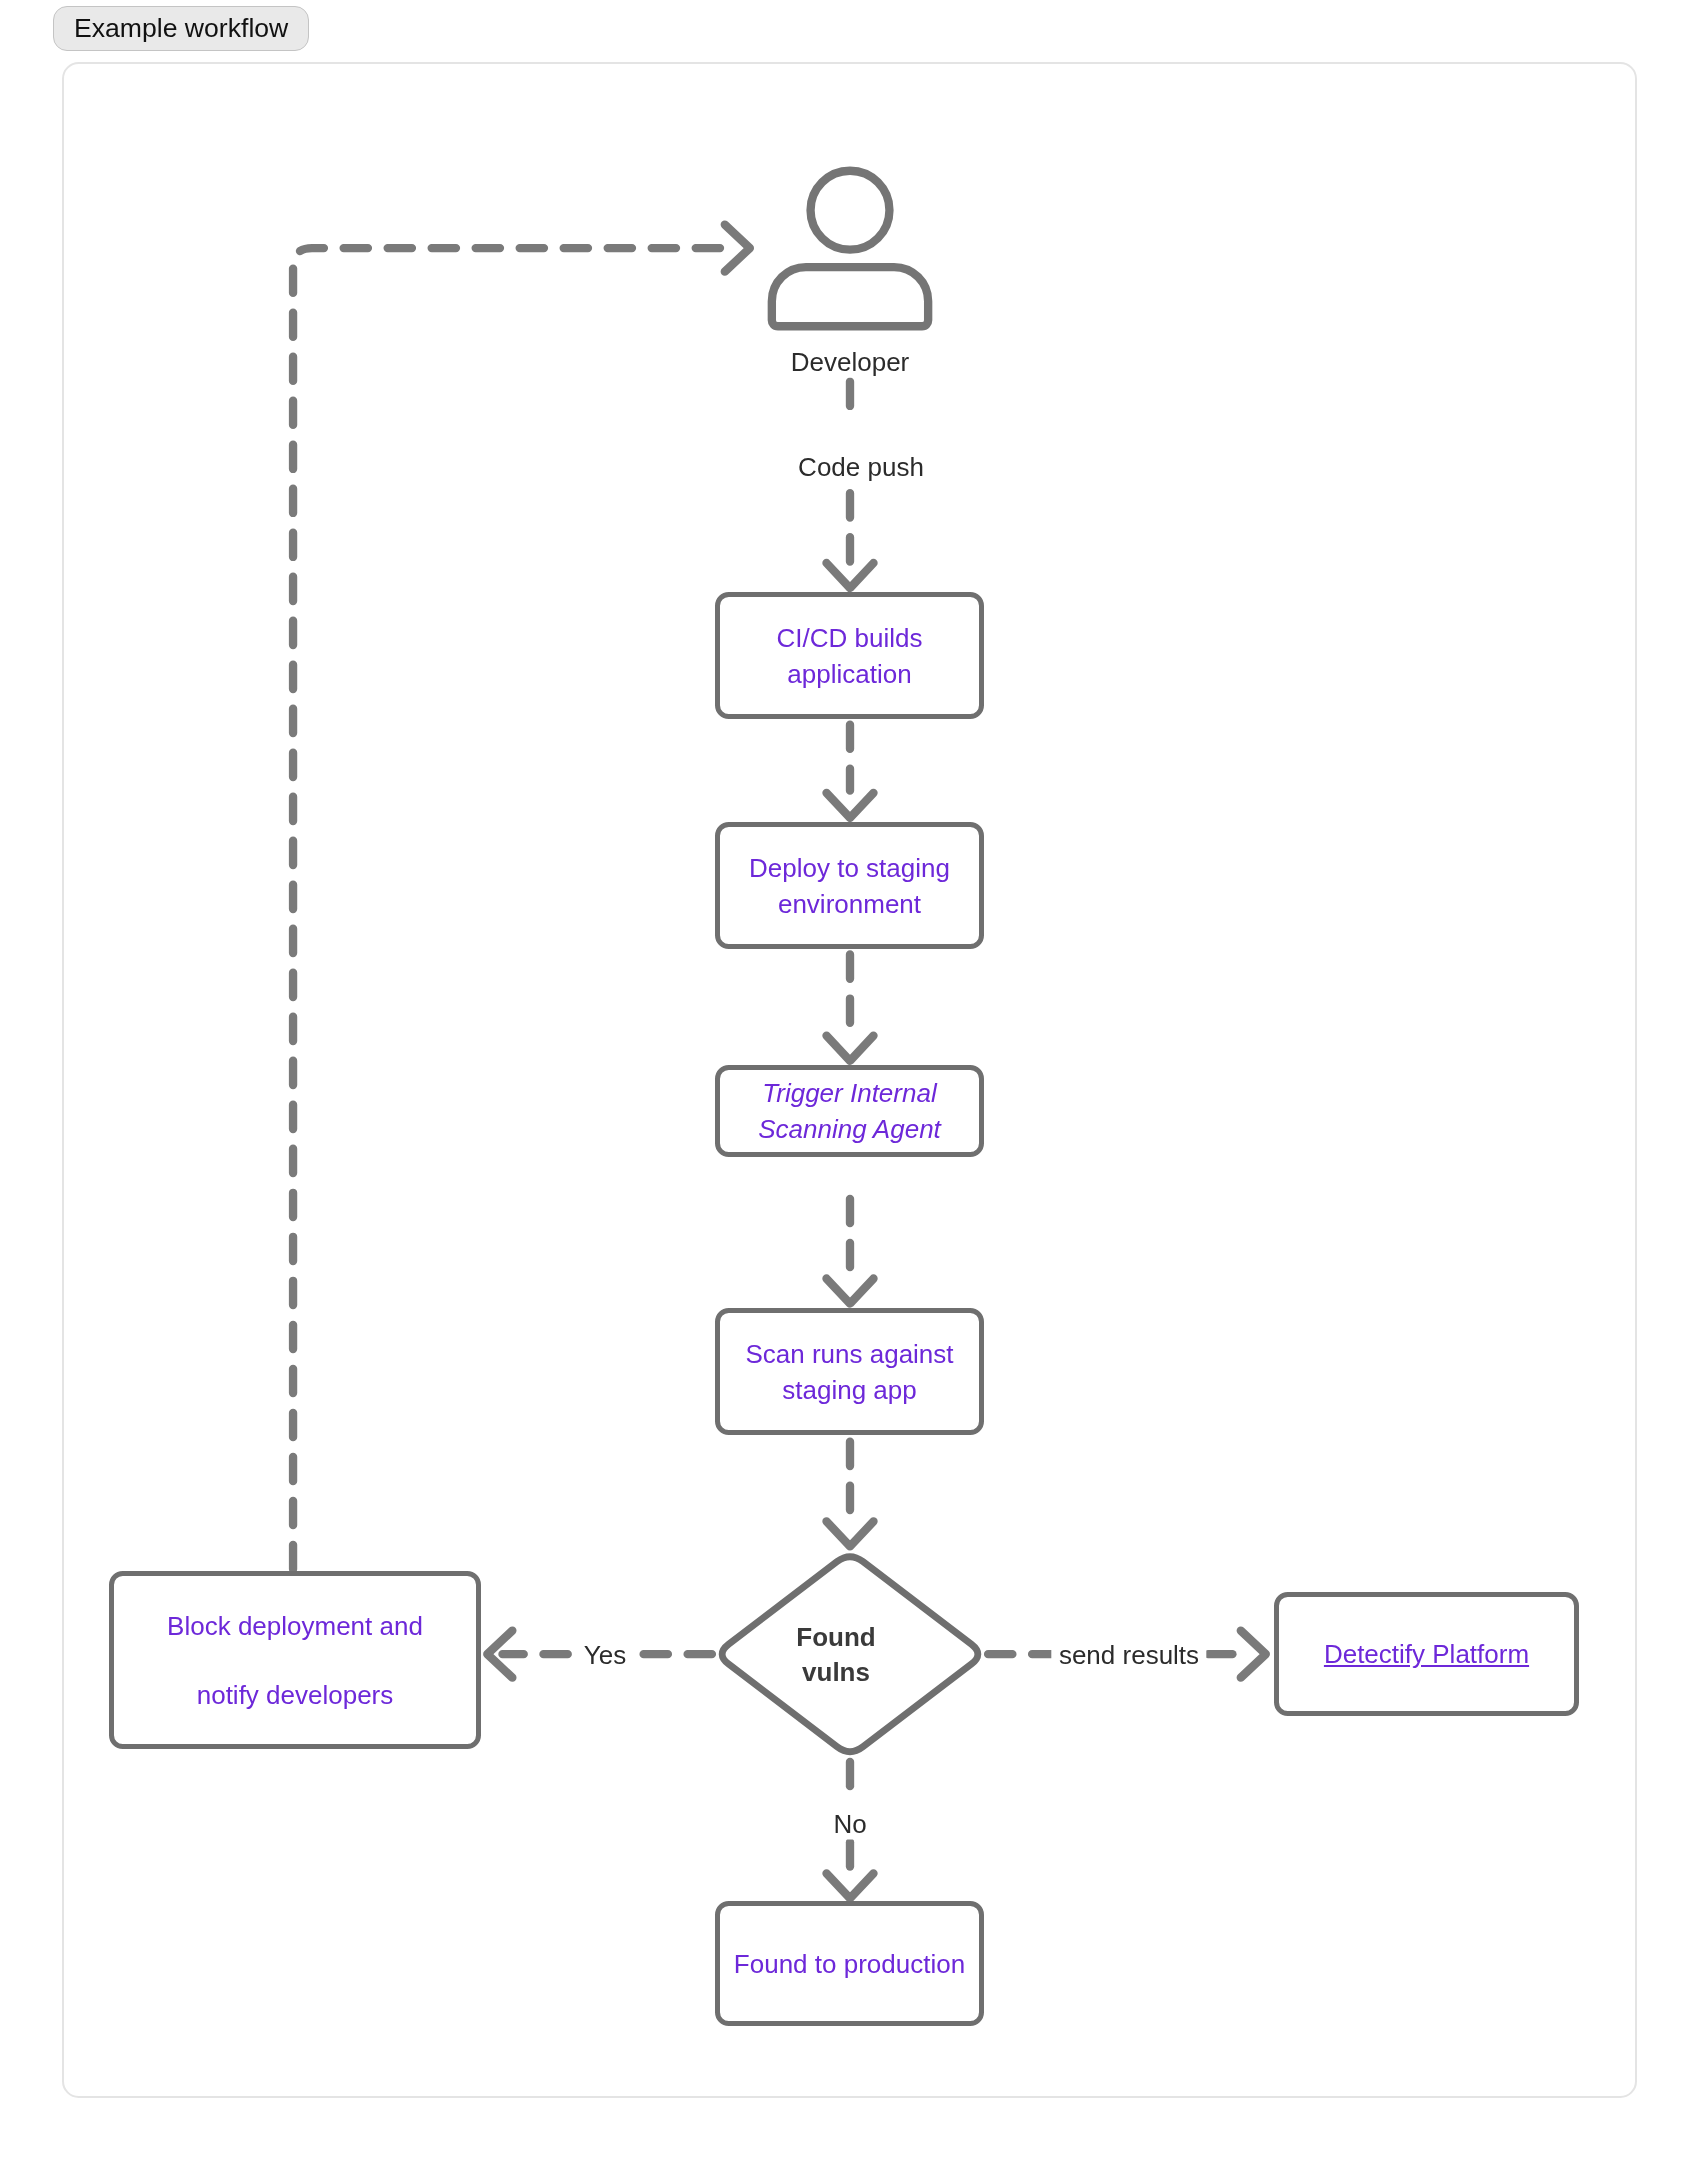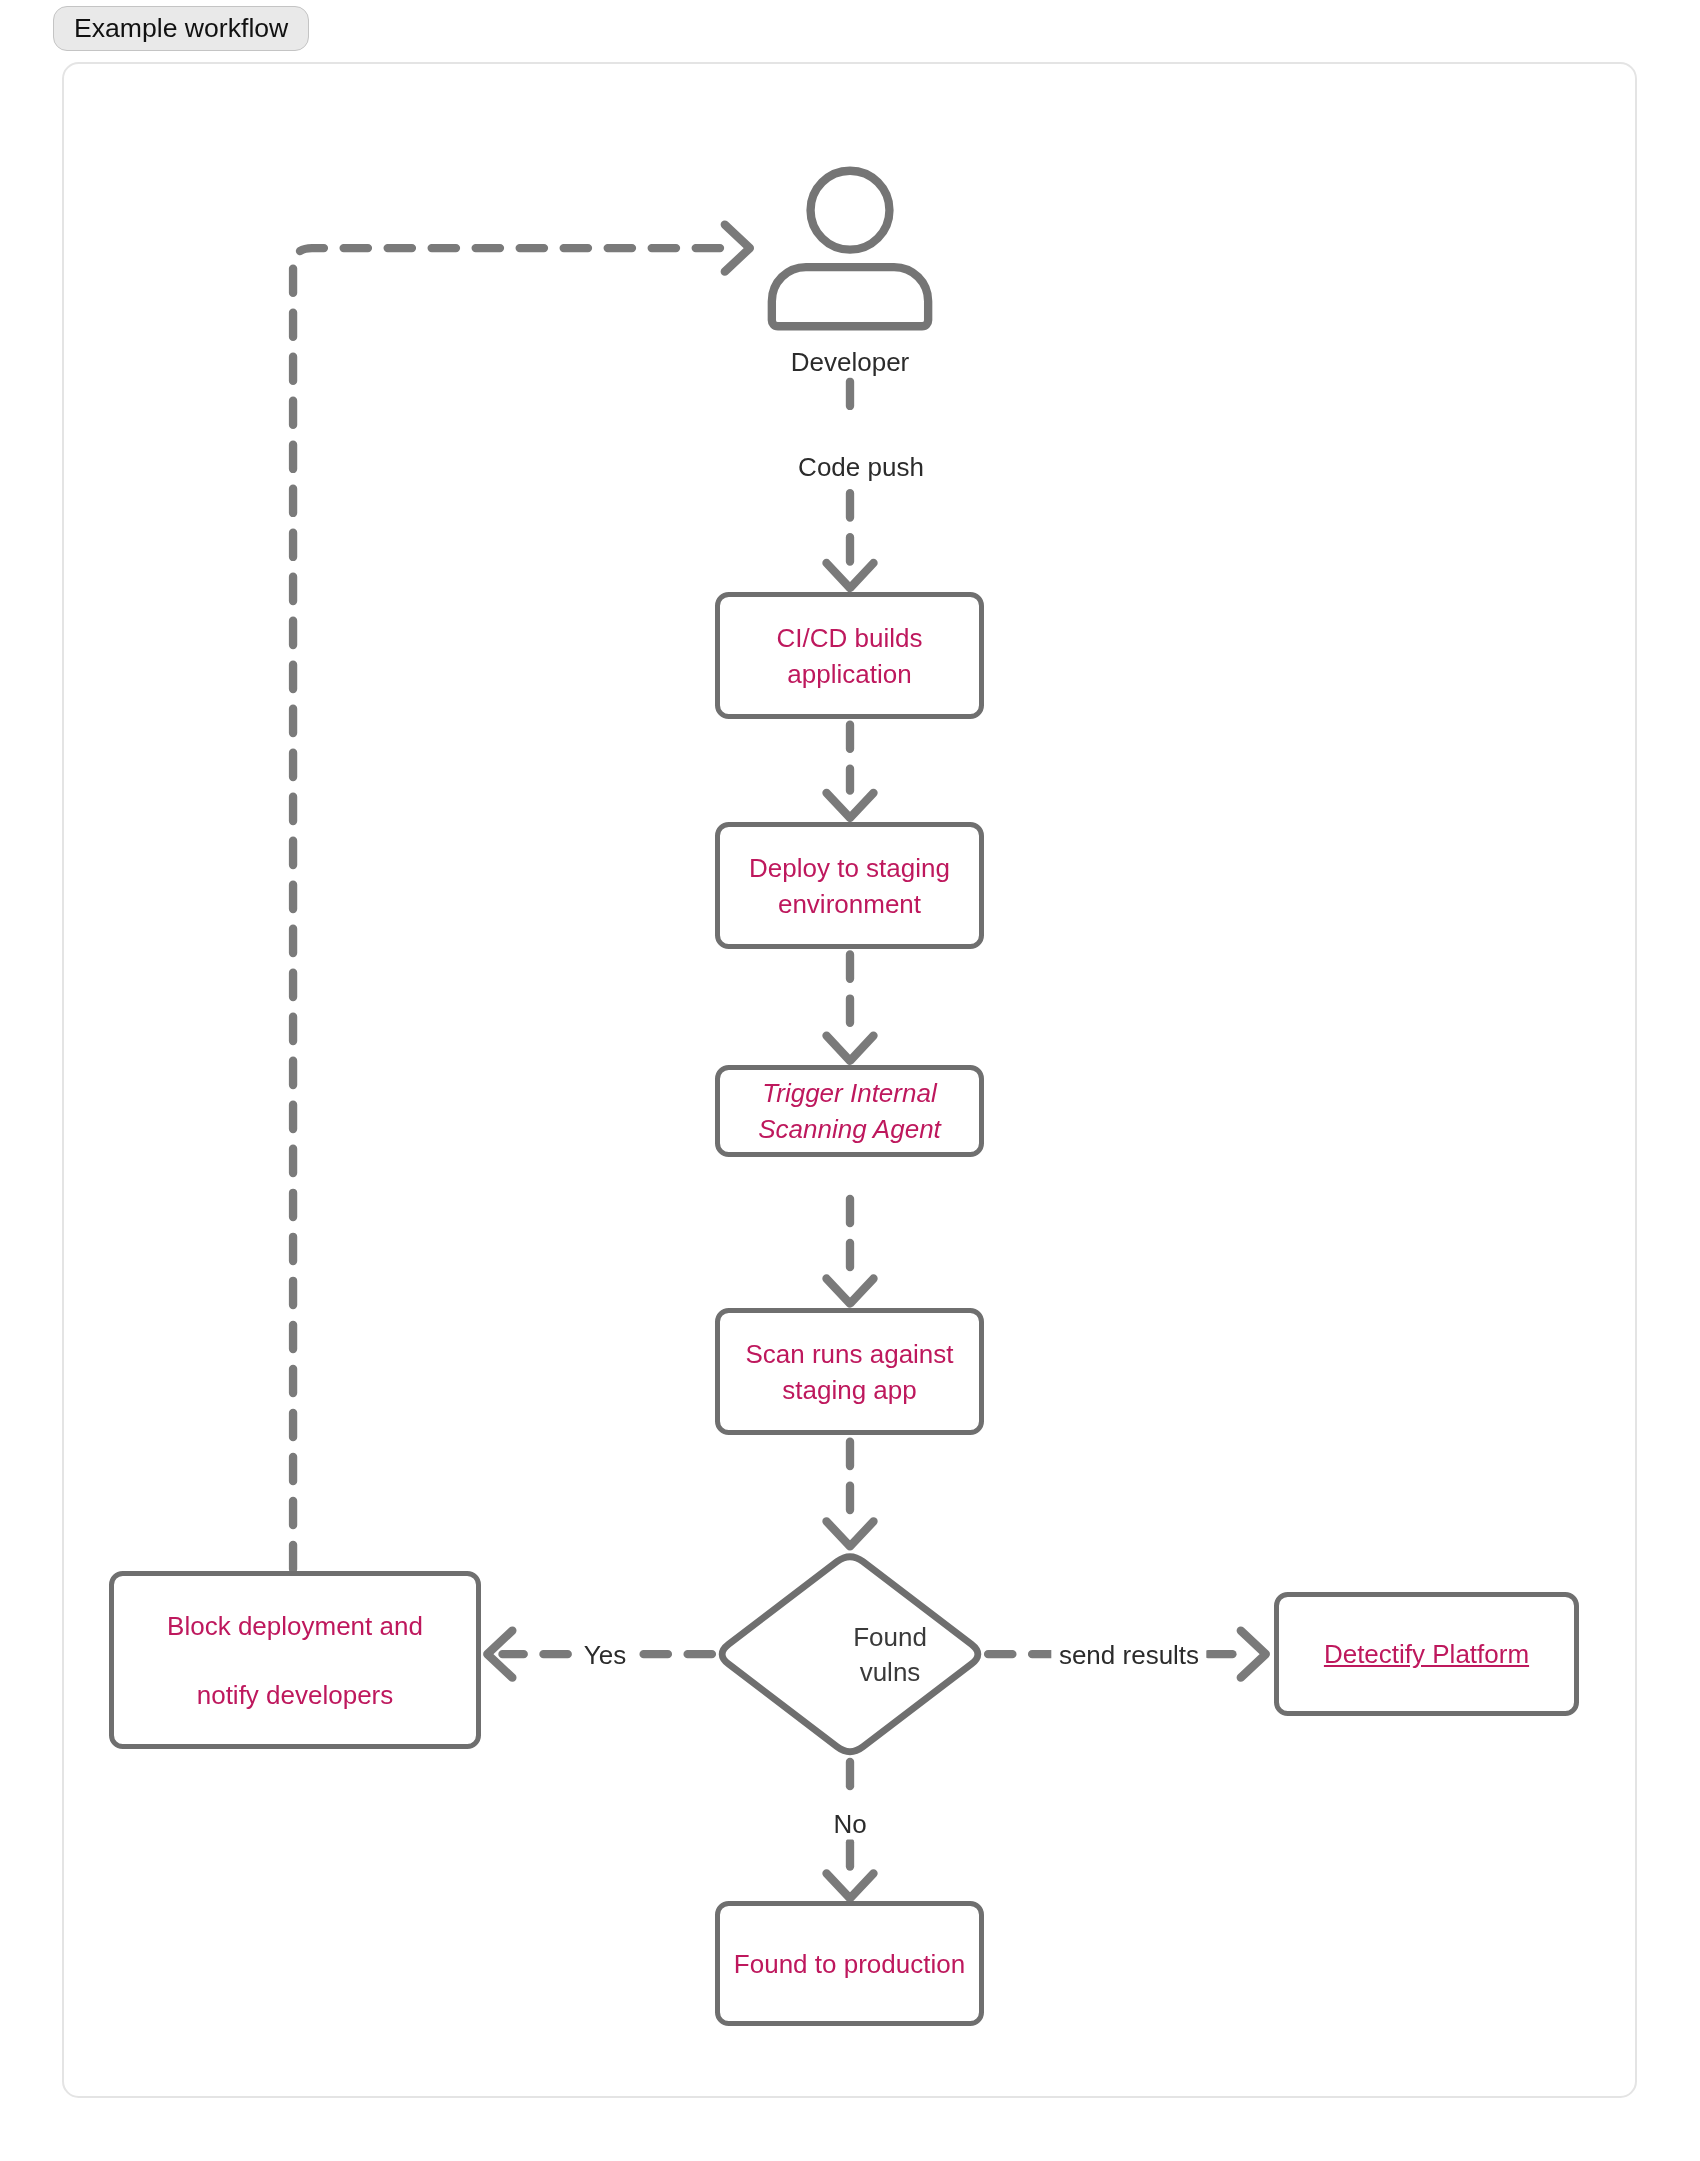--- a/index.html
+++ b/index.html
@@ -15,38 +15,38 @@
     font-size:26.6px;color:#111111;white-space:nowrap;
   }
   .canvas{
     position:absolute;left:62px;top:62px;width:1571px;height:2032px;
     border:2.3px solid #e4e4e4;border-radius:16.7px;background:#ffffff;
   }
   .diagram-svg{position:absolute;left:0;top:0;width:1700px;height:2161px;}
   .node{
     position:absolute;background:#ffffff;border:5.3px solid #6f6f6f;border-radius:13.7px;
     display:flex;flex-direction:column;align-items:center;justify-content:center;
-    font-size:26px;line-height:36px;color:#be185d;text-align:right;
+    font-size:26px;line-height:36px;color:#6d28d9;text-align:right;
     box-sizing:border-box;
   }
   .node-build{left:715px;top:592px;width:269px;height:127px;}
   .node-staging{left:715px;top:822px;width:269px;height:127px;}
   .node-trigger{left:715px;top:1065px;width:269px;height:92px;font-style:italic;}
   .node-scan{left:715px;top:1308px;width:269px;height:127px;}
   .node-block{left:109px;top:1571px;width:372px;height:178px;gap:33px;}
   .node-detectify{left:1274px;top:1592px;width:305px;height:124px;text-decoration:underline;}
   .node-production{left:715px;top:1901px;width:269px;height:125px;}
   .flow-label{
     position:absolute;transform:translate(-50%,-50%);
     font-size:26px;color:#2b2b2b;white-space:nowrap;text-align:center;
     background:#ffffff;padding:0 7.6px;
   }
   .decision-label{
-    position:absolute;left:890px;top:1655px;transform:translate(-50%,-50%);
-    font-size:26px;line-height:35px;color:#3a3a3a;text-align:center;white-space:nowrap;
+    position:absolute;left:836px;top:1655px;transform:translate(-50%,-50%);
+    font-size:26px;line-height:35px;color:#3a3a3a;text-align:center;white-space:nowrap;font-weight:bold;
   }
 </style>
 </head>
 <body>
 
 <div class="badge">
   <span>Example workflow</span>
 </div>
 
 <div class="canvas"></div>

